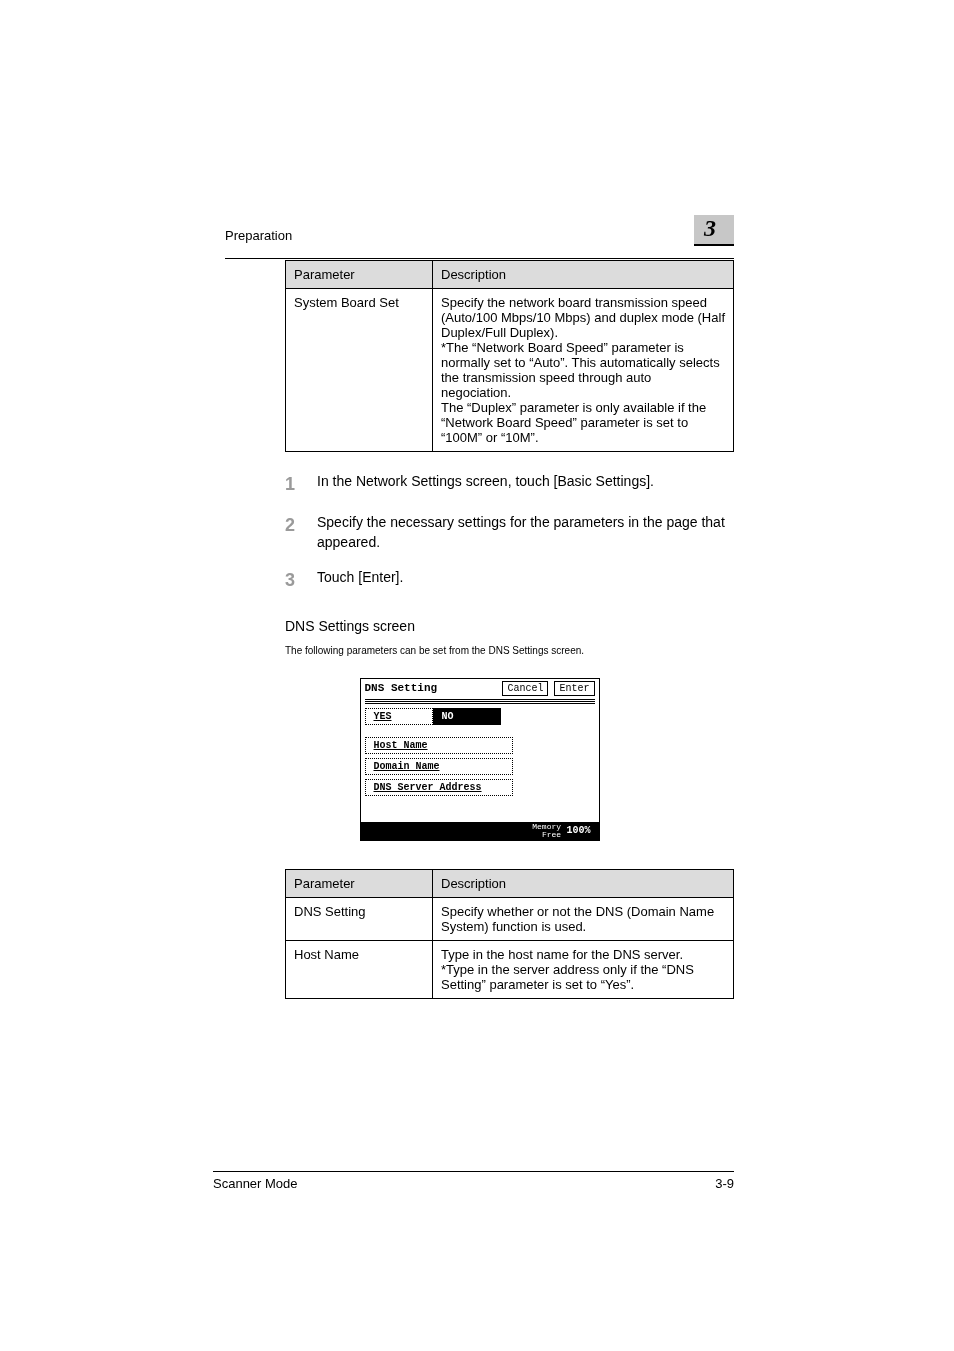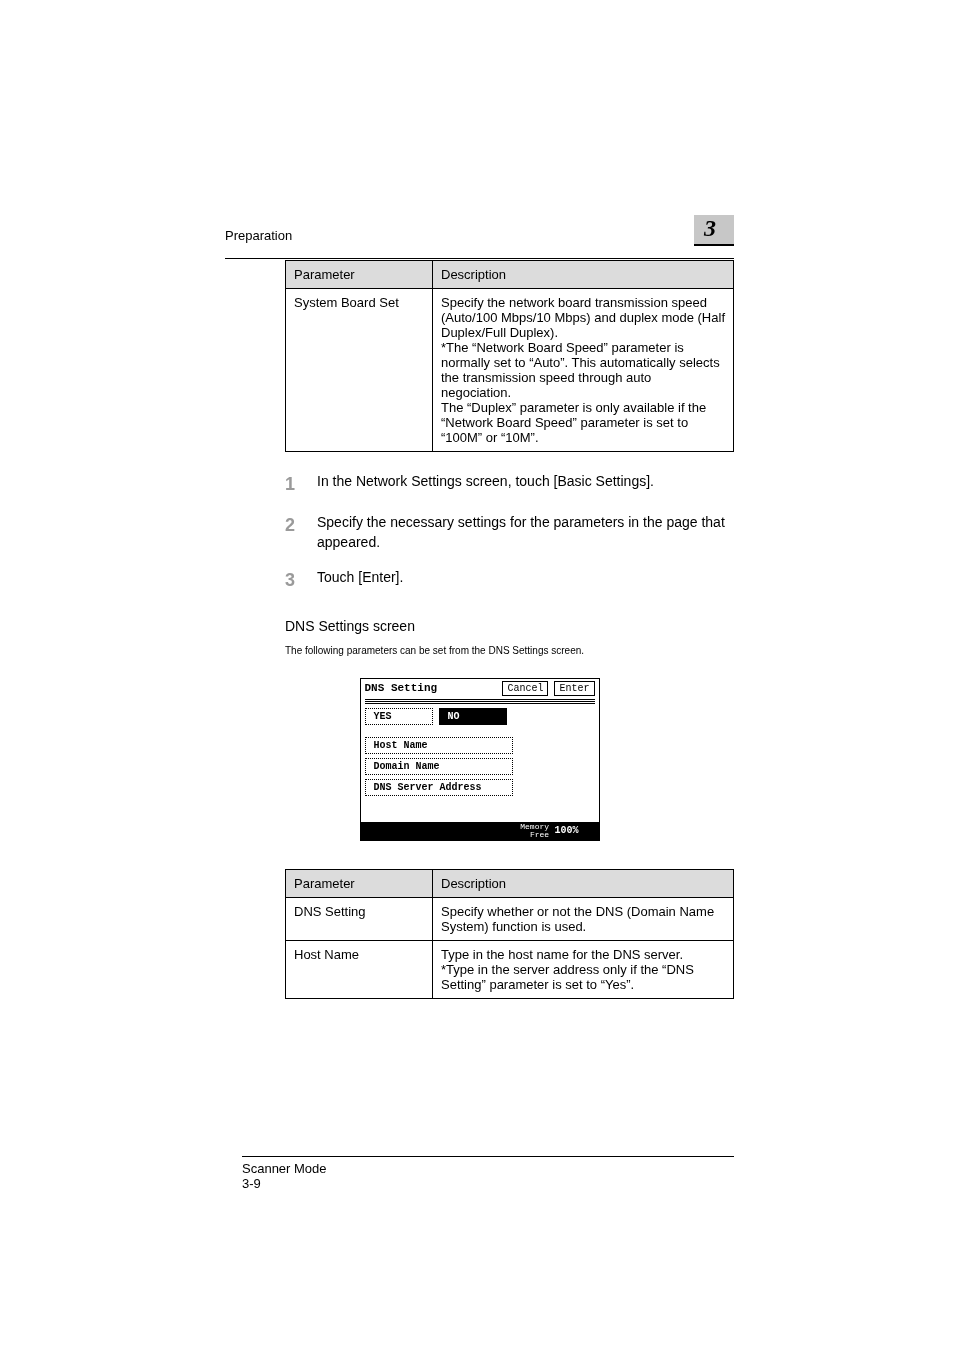--- a/index.html
+++ b/index.html
@@ -130,21 +130,21 @@
     background: #fff;
   }
   .lcd .hatch {
     height: 6px;
     background: repeating-linear-gradient(0deg,#000 0 1px,#fff 1px 2px);
     margin: 0 4px 4px 4px;
   }
   .lcd .row {
     margin: 0 4px 4px 4px;
     display: flex;
-    gap: 6px;
+    text-decoration: underline;
   }
   .lcd .pill {
     border: 1px dotted #000;
     padding: 2px 8px;
     font-size: 10px;
     font-weight: bold;
     min-width: 50px;
     text-align: left;
   }
   .lcd .pill.sel {
@@ -152,36 +152,35 @@
     color: #fff;
     border: 1px solid #000;
   }
   .lcd .pill.long {
     min-width: 130px;
   }
   .lcd .status {
     background: #000;
     color: #fff;
     font-size: 9px;
-    padding: 1px 20px;
+    padding: 1px 8px;
     text-align: right;
     margin-top: 26px;
   }
   .lcd .status b { font-size: 10px; }
   .footer {
     position: absolute;
     bottom: 160px;
-    left: 242px;
+    left: 213px;
     right: 220px;
     display: flex;
     justify-content: space-between;
     border-top: 1px solid #000;
     padding-top: 4px;
     font-size: 13px;
-    flex-direction: column;
   }
 </style>
 </head>
 <body>
 
 <div class="page">
 
   <div class="running-head">
     <span class="left">Preparation</span>
     <span class="right">

